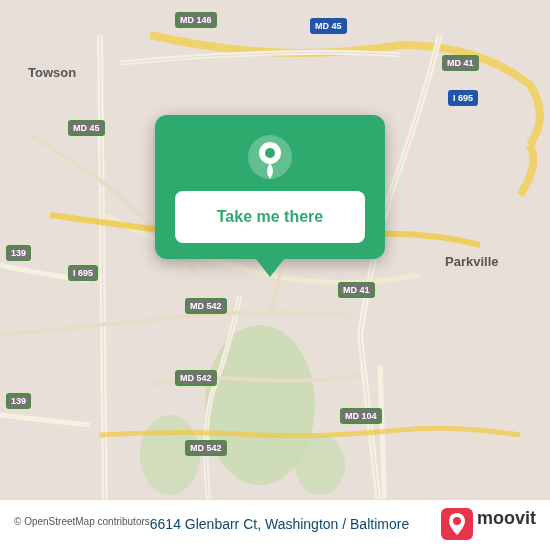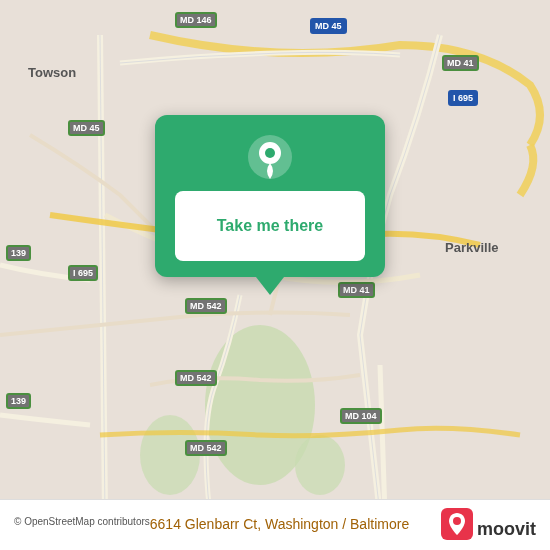--- a/index.html
+++ b/index.html
@@ -46,21 +46,21 @@
       width: 48px;
       height: 48px;
       margin-bottom: 10px;
     }
 
     #take-me-there-btn {
       background: white;
       color: #2eaa6e;
       border: none;
       border-radius: 8px;
-      padding: 26px 28px;
+      padding: 17px 28px;
       font-size: 16px;
       font-weight: bold;
       cursor: pointer;
       width: 100%;
       text-align: center;
     }
 
     
     #popup-card::after {
       content: '';
@@ -93,28 +93,28 @@
       flex-direction: row;
     }
 
     #osm-credit {
       font-size: 10px;
       color: #555;
     }
 
     #address-text {
       font-size: 14px;
-      color: #a16207;
+      color: #0c4a6e;
       font-weight: 500;
       text-align: right;
     }
 
     #moovit-logo {
       display: flex;
-      align-items: flex-end;
+      align-items: flex-start;
       gap: 4px;
     }
 
     #moovit-icon {
       width: 32px;
       height: 32px;
     }
 
     #moovit-text {
       font-size: 18px;
@@ -198,21 +198,21 @@
     <path d="M 30,100 Q 80,130 120,160 Q 160,200 200,240" stroke="#e8dcc8" stroke-width="4" fill="none"></path>
     <path d="M 300,100 Q 310,140 290,200 Q 280,240 270,280" stroke="#e8dcc8" stroke-width="4" fill="none"></path>
     <path d="M 150,350 Q 200,340 260,345 Q 310,348 360,340" stroke="#e8dcc8" stroke-width="4" fill="none"></path>
 
     <path d="M 50,180 Q 120,190 200,200 Q 280,210 360,200 Q 420,195 480,210" stroke="#f0c840" stroke-width="6" fill="none" opacity="0.8"></path>
     <path d="M 100,400 Q 180,395 260,400 Q 320,403 400,395 Q 450,390 520,400" stroke="#f0c840" stroke-width="5" fill="none" opacity="0.7"></path>
 
   </svg>
 
   <div class="city-label" style="top:65px; left:28px">Towson</div>
-  <div class="city-label" style="top:240px; left:445px">Parkville</div>
+  <div class="city-label" style="top:254px; left:445px">Parkville</div>
 
   <div class="road-badge green" style="top:12px; left:175px">MD 146</div>
   <div class="road-badge green" style="top:120px; left:68px">MD 45</div>
   <div class="road-badge green" style="top:265px; left:68px">I 695</div>
   <div class="road-badge blue" style="top:18px; left:310px">MD 45</div>
   <div class="road-badge blue" style="top:90px; left:448px">I 695</div>
   <div class="road-badge green" style="top:55px; left:442px">MD 41</div>
   <div class="road-badge green" style="top:282px; left:338px">MD 41</div>
   <div class="road-badge green" style="top:298px; left:185px">MD 542</div>
   <div class="road-badge green" style="top:370px; left:175px">MD 542</div>

